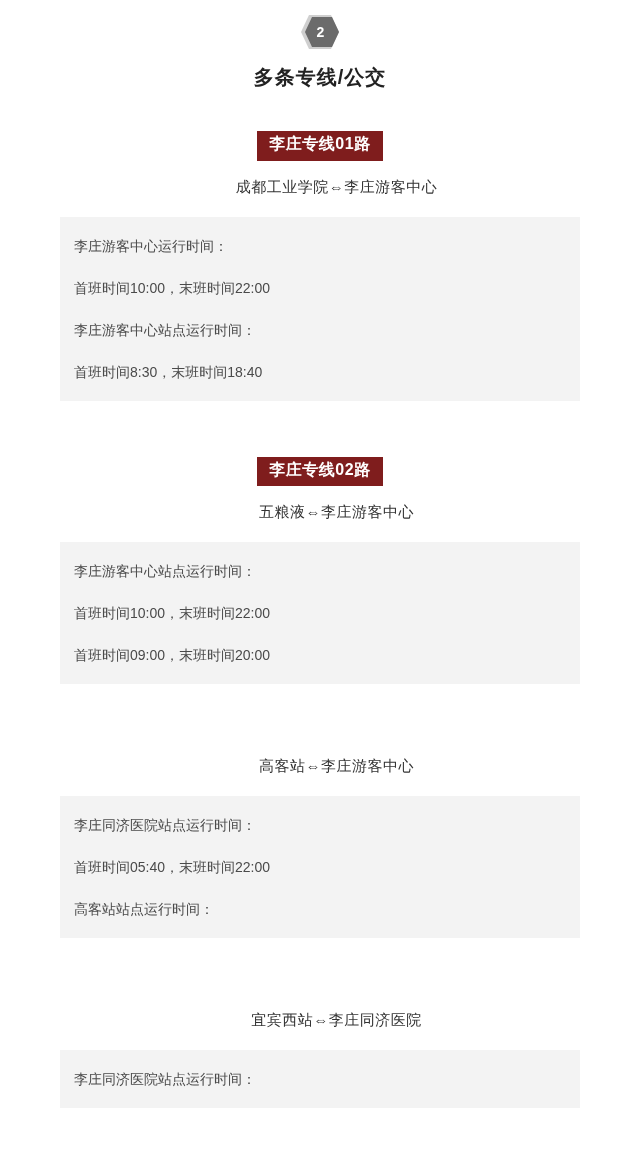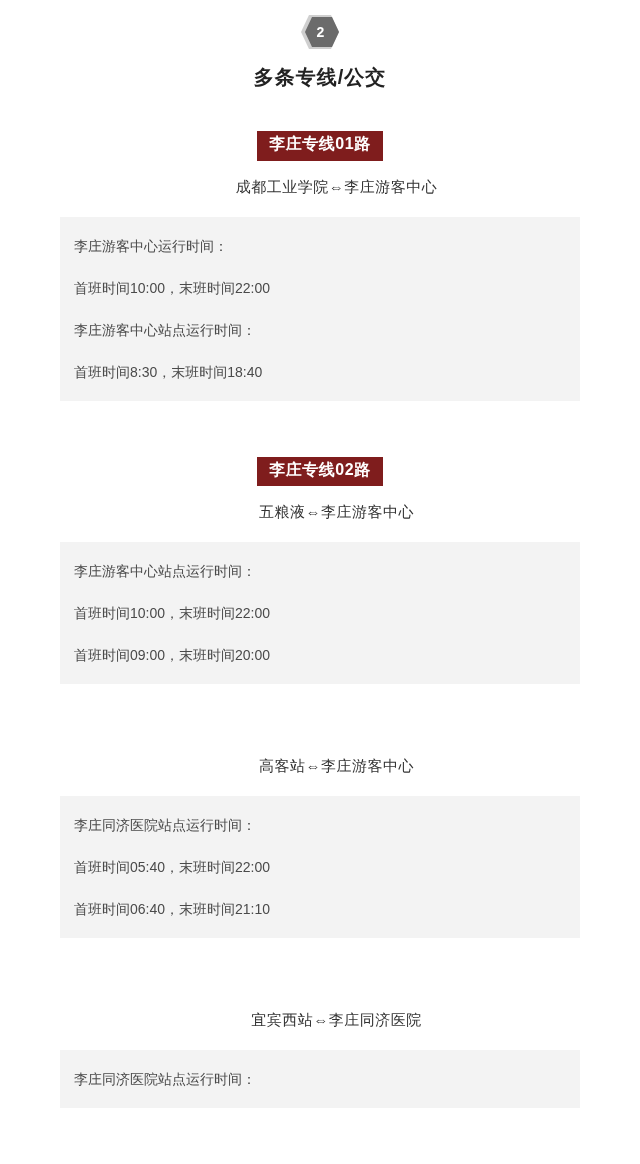--- a/index.html
+++ b/index.html
@@ -150,21 +150,21 @@
     </div>
   </div>
 
   <div class="sec-gap"></div>
 
   <div class="section">
     <div class="route-endpoints">高客站⇔李庄游客中心</div>
     <div class="info-box">
       <p class="info-line">李庄同济医院站点运行时间：</p>
       <p class="info-line">首班时间05:40，末班时间22:00</p>
-      <p class="info-line">首班时间06:40，末班时间21:10</p>
+      <p class="info-line">高客站站点运行时间：</p>
     </div>
   </div>
 
   <div class="sec-gap"></div>
 
   <div class="section">
     <div class="route-endpoints">宜宾西站⇔李庄同济医院</div>
     <div class="info-box">
       <p class="info-line">李庄同济医院站点运行时间：</p>
 

